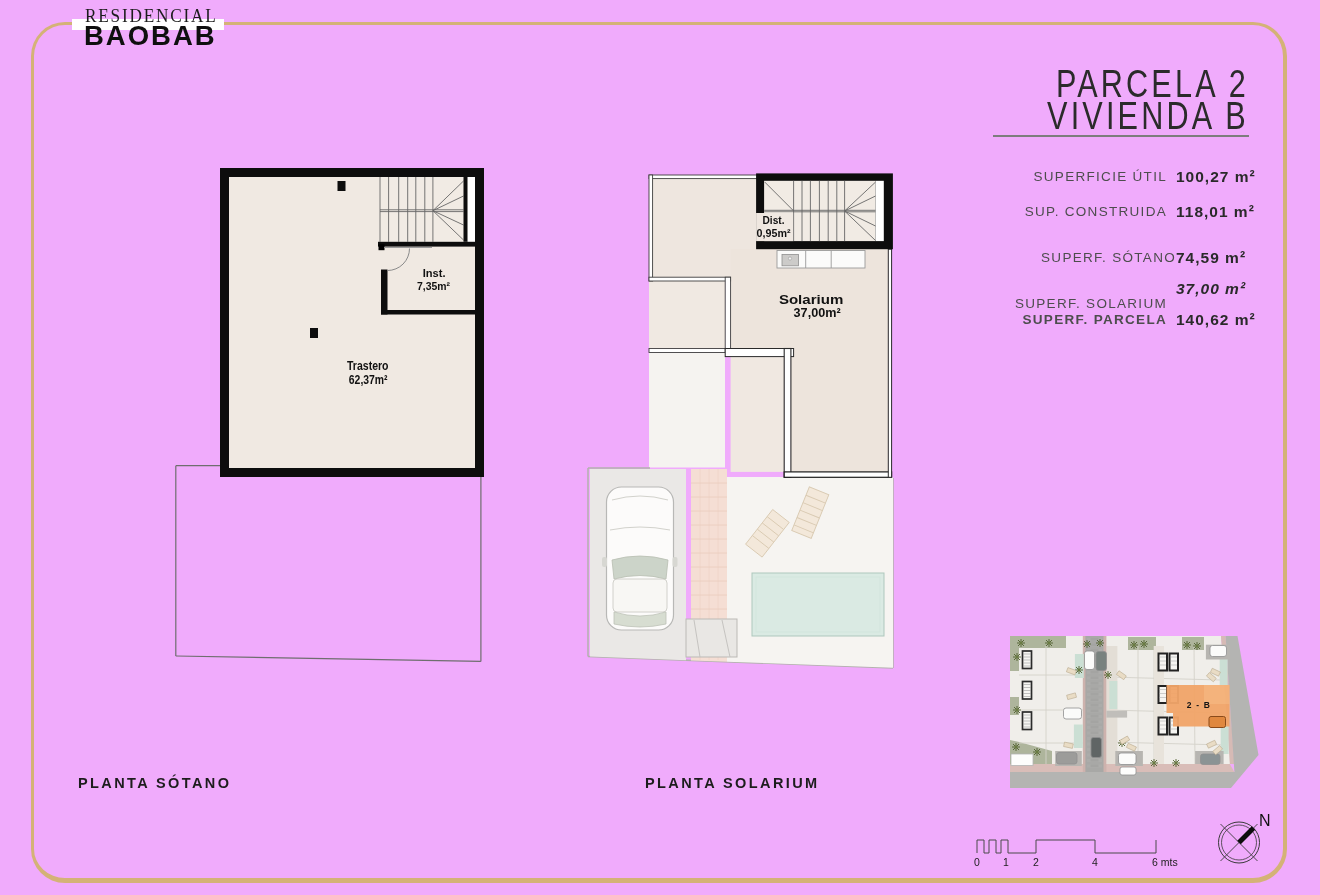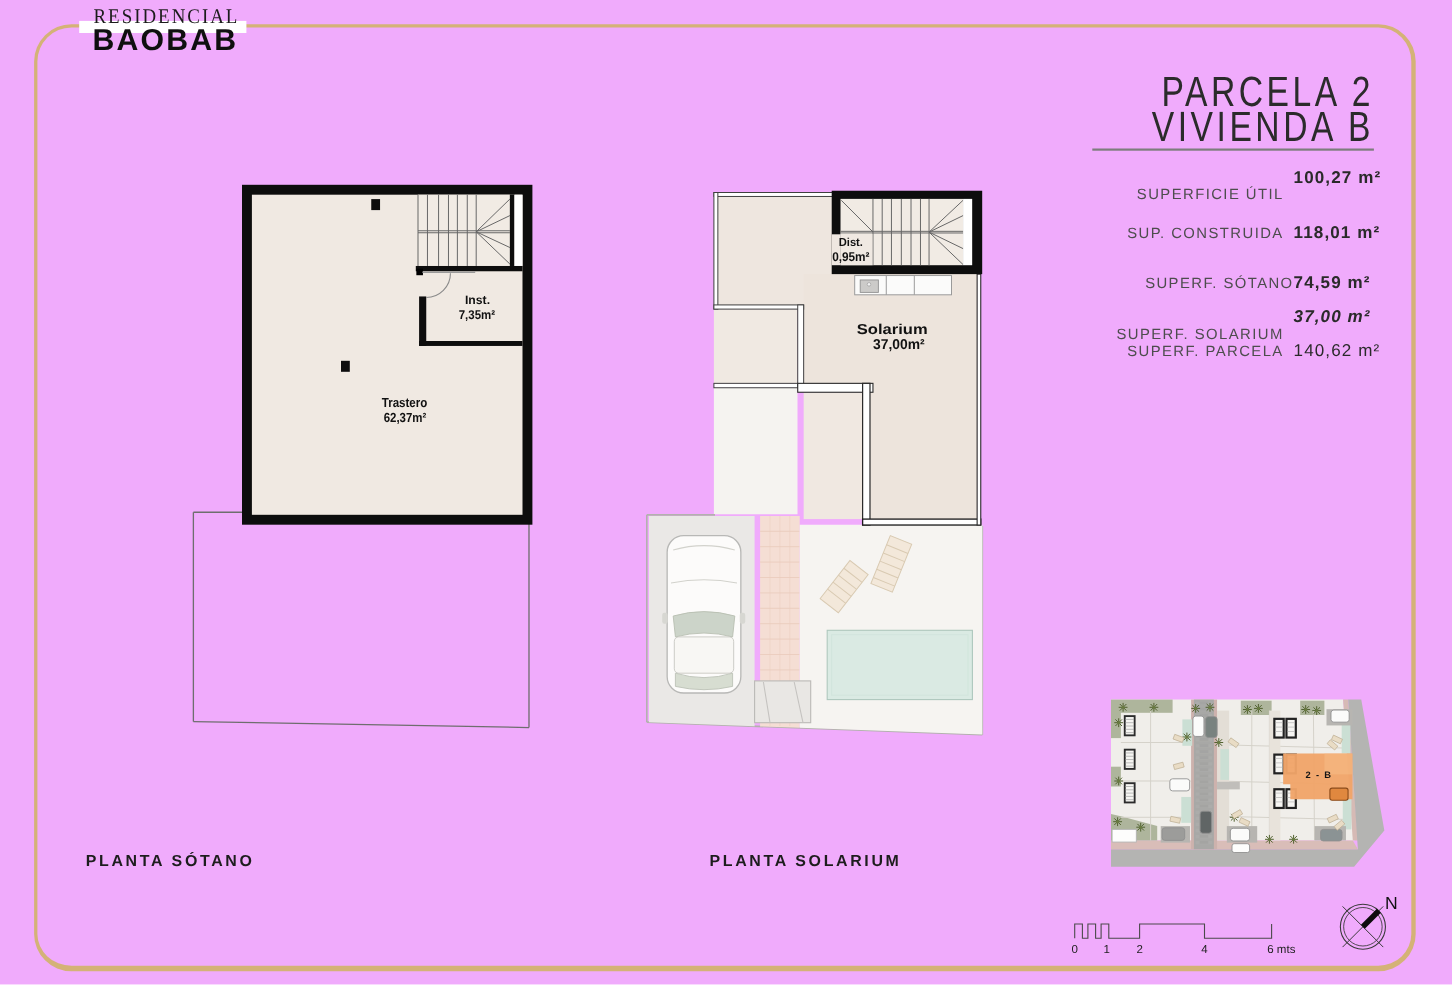--- a/index.html
+++ b/index.html
@@ -16,33 +16,33 @@
 
   <div class="abs" style="left:85px;top:5px;width:220px;font-family:'Liberation Serif',serif;font-size:19px;letter-spacing:2px;color:#1c1c1c;transform:scaleX(0.905);transform-origin:0 0;">RESIDENCIAL</div>
 
   <div class="abs" style="left:84px;top:19.5px;width:230px;font-size:27.5px;font-weight:bold;letter-spacing:2px;color:#0f0f0f;transform:scaleX(1.0);transform-origin:0 0;">BAOBAB</div>
 
   <div class="abs" style="right:71px;top:67.5px;text-align:right;font-size:38.5px;letter-spacing:4px;color:#2b2b2b;line-height:32px;transform:scaleX(0.795);transform-origin:100% 0;">PARCELA 2<br>VIVIENDA B</div>
 
   <div class="abs" style="left:993px;top:135px;width:256px;height:2px;background:#7d7d7d;"></div>
 
   <div class="abs" style="right:153px;top:169px;font-size:13.5px;letter-spacing:1.3px;color:#4d4d4d;">SUPERFICIE ÚTIL</div>
-  <div class="abs" style="left:1176px;top:153px;font-size:15.5px;font-weight:bold;letter-spacing:1px;color:#2a2a2a;">100,27 m²</div>
+  <div class="abs" style="left:1176px;top:168px;font-size:15.5px;font-weight:bold;letter-spacing:1px;color:#2a2a2a;">100,27 m²</div>
 
   <div class="abs" style="right:153px;top:204px;font-size:13.5px;letter-spacing:1.3px;color:#4d4d4d;">SUP. CONSTRUIDA</div>
   <div class="abs" style="left:1176px;top:203px;font-size:15.5px;font-weight:bold;letter-spacing:1px;color:#2a2a2a;">118,01 m²</div>
 
   <div class="abs" style="right:144px;top:250px;font-size:13.5px;letter-spacing:1.3px;color:#4d4d4d;">SUPERF. SÓTANO</div>
   <div class="abs" style="left:1176px;top:249px;font-size:15.5px;font-weight:bold;letter-spacing:1px;color:#2a2a2a;">74,59 m²</div>
 
   <div class="abs" style="right:153px;top:296px;font-size:13.5px;letter-spacing:1.3px;color:#4d4d4d;">SUPERF. SOLARIUM</div>
   <div class="abs" style="left:1176px;top:280px;font-size:15.5px;font-weight:bold;letter-spacing:1px;color:#2a2a2a;font-style:italic;">37,00 m²</div>
 
-  <div class="abs" style="right:153px;top:312px;font-size:13.5px;letter-spacing:1.3px;color:#4d4d4d;">SUPERF. PARCELA</div>
-  <div class="abs" style="left:1176px;top:311px;font-size:15.5px;font-weight:normal;letter-spacing:1px;color:#2a2a2a;text-align:center;">140,62 m²</div>
+  <div class="abs" style="right:153px;top:312px;font-size:13.5px;letter-spacing:1.3px;color:#4d4d4d;font-weight:bold;">SUPERF. PARCELA</div>
+  <div class="abs" style="left:1176px;top:311px;font-size:15.5px;font-weight:bold;letter-spacing:1px;color:#2a2a2a;text-align:center;">140,62 m²</div>
 
   <div class="abs" style="left:78px;top:775px;font-size:14.5px;font-weight:bold;letter-spacing:2.4px;color:#1d1d1d;">PLANTA SÓTANO</div>
 
   <div class="abs" style="left:598px;top:775px;font-size:14.5px;font-weight:bold;letter-spacing:2.4px;color:#1d1d1d;margin-left:47px;">PLANTA SOLARIUM</div>
 
   <svg class="abs" style="left:0;top:0;" width="1320" height="895" viewBox="0 0 1320 895">
 
     <g stroke="#6e6e6e" stroke-width="1.2" fill="none">
       <line x1="175.8" y1="465.7" x2="175.8" y2="656"></line>
       <line x1="175.8" y1="465.7" x2="221" y2="465.7"></line>

